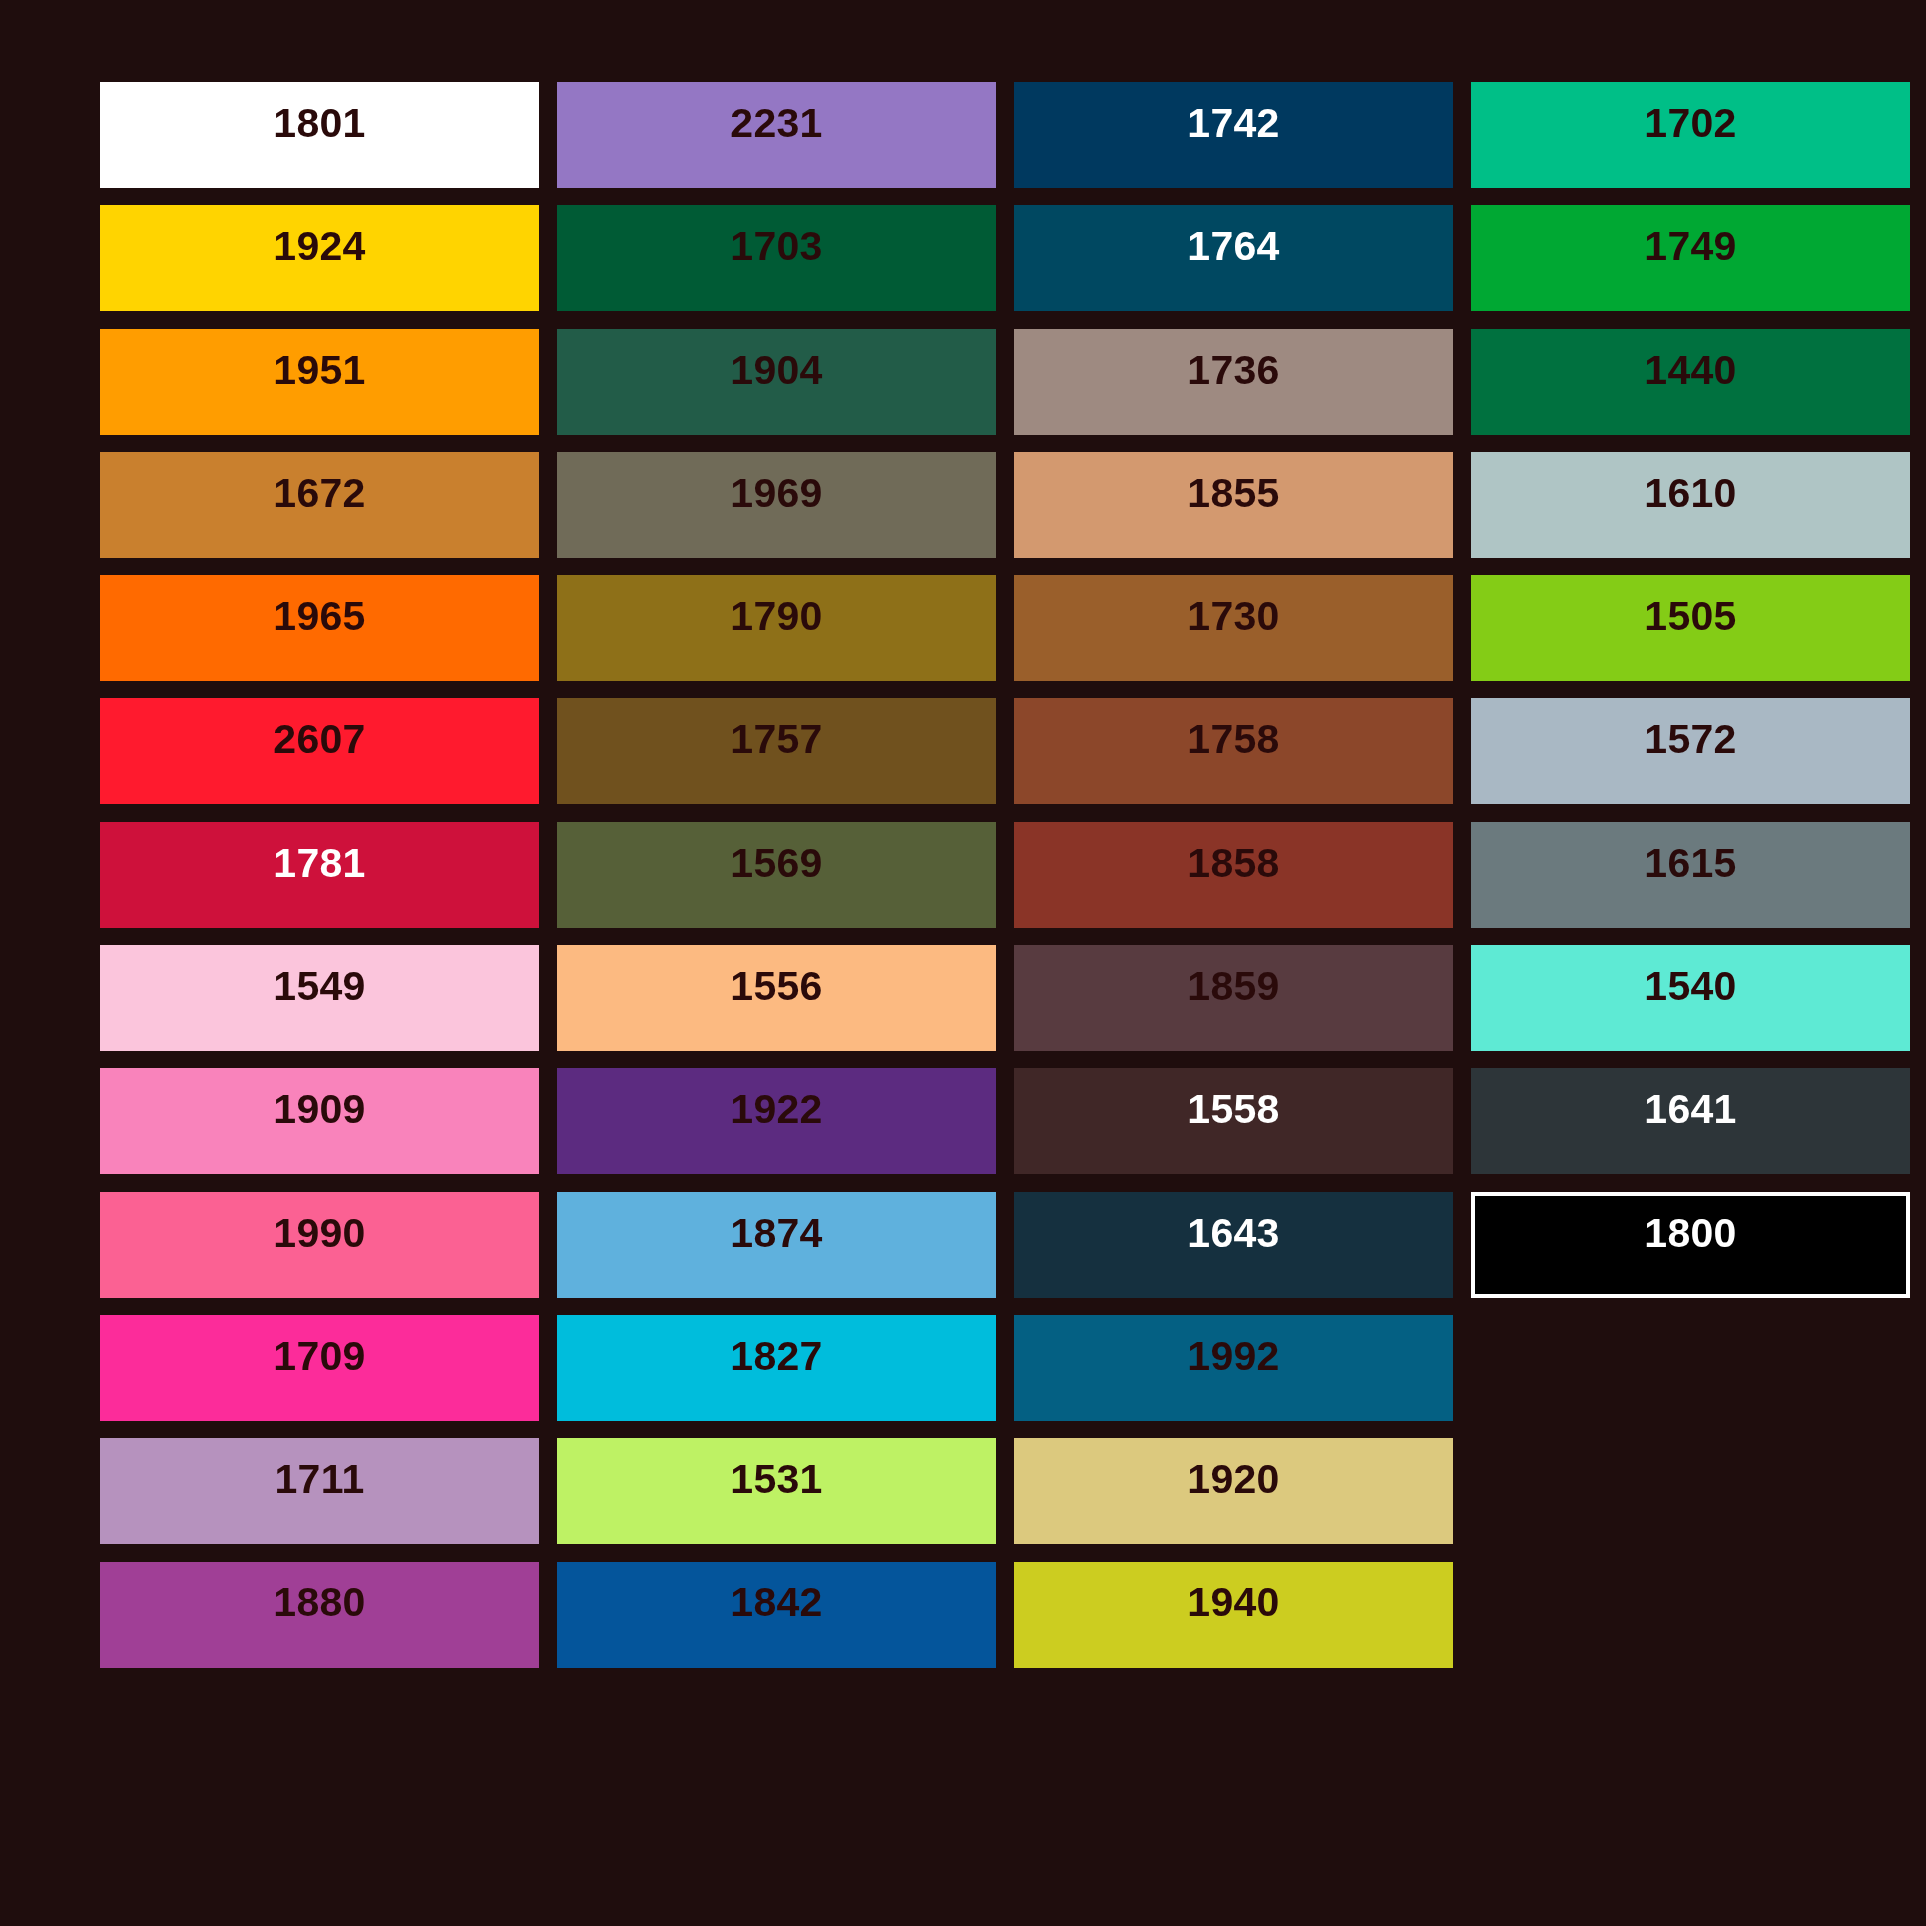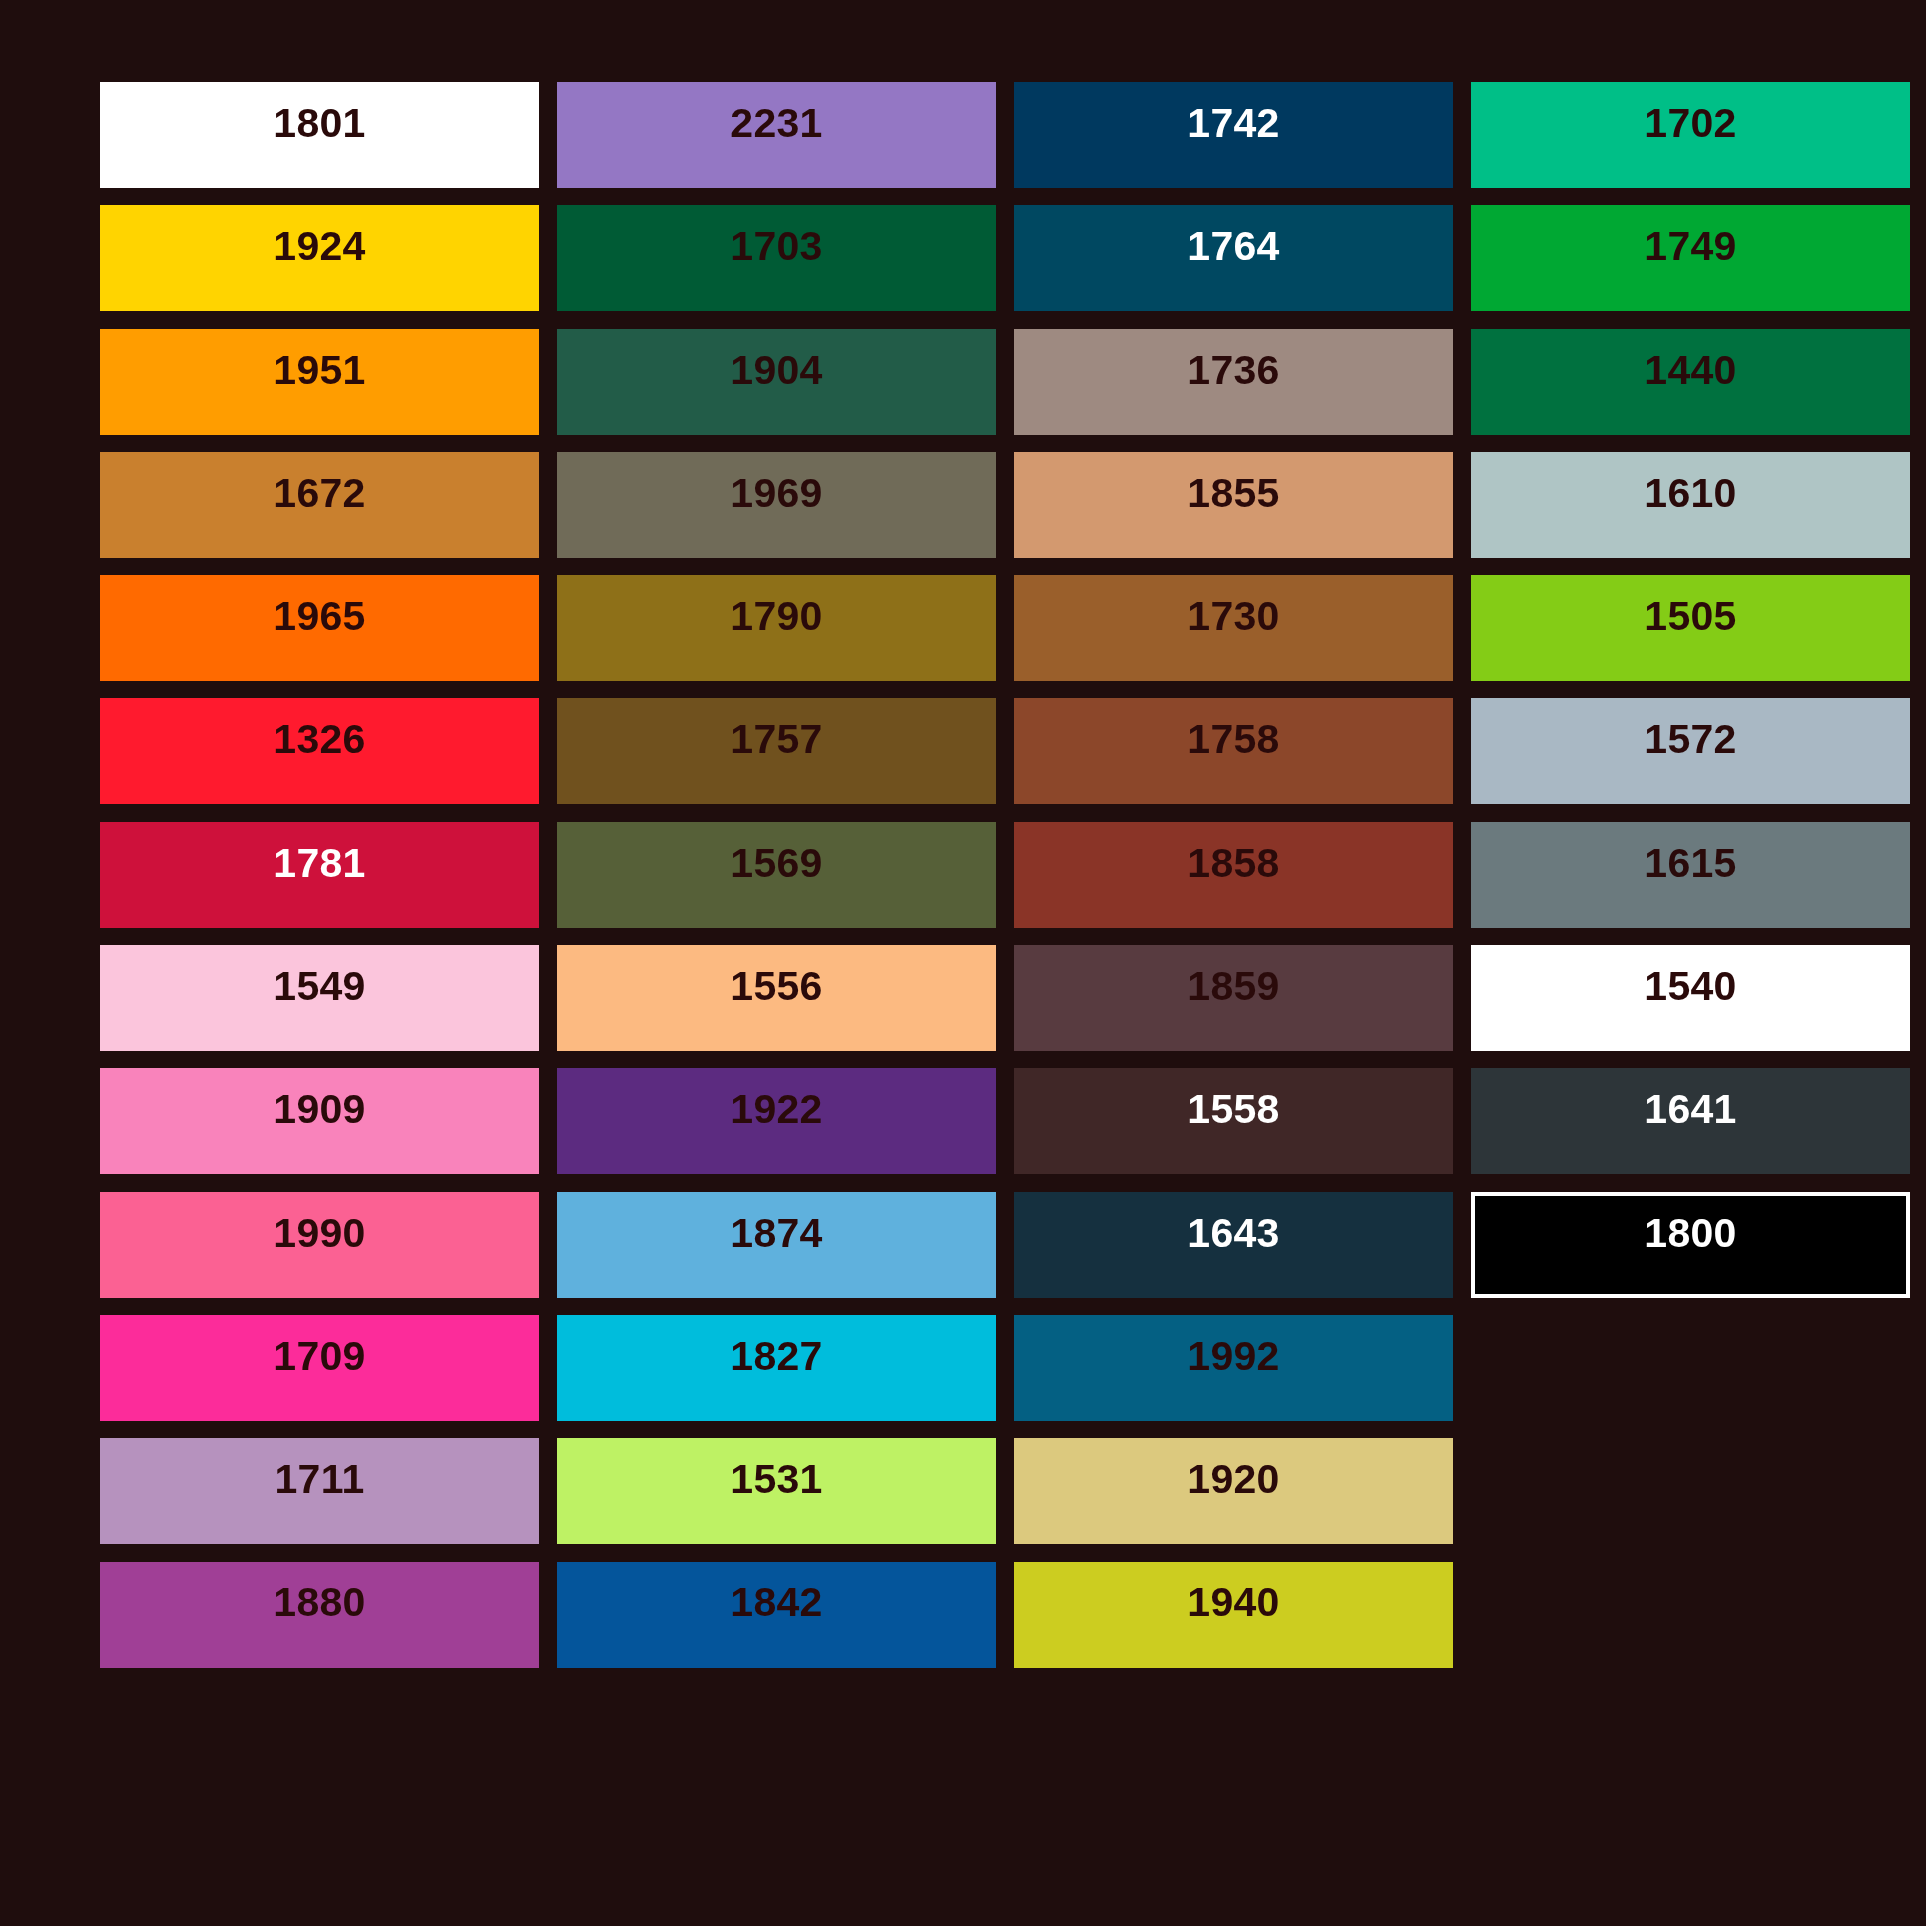--- a/index.html
+++ b/index.html
@@ -71,21 +71,21 @@
       <div class="swatch" style="background: rgb(255, 157, 0);">
         <span class="swatch-label" style="color: rgb(42, 10, 10);">1951</span>
       </div>
       <div class="swatch" style="background: rgb(201, 128, 46);">
         <span class="swatch-label" style="color: rgb(42, 10, 10);">1672</span>
       </div>
       <div class="swatch" style="background: rgb(255, 106, 0);">
         <span class="swatch-label" style="color: rgb(42, 10, 10);">1965</span>
       </div>
       <div class="swatch" style="background: rgb(255, 26, 46);">
-        <span class="swatch-label" style="color: rgb(42, 10, 10);">1326</span>
+        <span class="swatch-label" style="color: rgb(42, 10, 10);">2607</span>
       </div>
       <div class="swatch" style="background: rgb(206, 17, 59);">
         <span class="swatch-label" style="color: rgb(255, 255, 255);">1781</span>
       </div>
       <div class="swatch" style="background: rgb(251, 197, 220);">
         <span class="swatch-label" style="color: rgb(42, 10, 10);">1549</span>
       </div>
       <div class="swatch" style="background: rgb(249, 131, 187);">
         <span class="swatch-label" style="color: rgb(42, 10, 10);">1909</span>
       </div>
@@ -199,21 +199,21 @@
       </div>
       <div class="swatch" style="background: #84cc16;">
         <span class="swatch-label" style="color: rgb(42, 10, 10);">1505</span>
       </div>
       <div class="swatch" style="background: rgb(169, 184, 196);">
         <span class="swatch-label" style="color: rgb(42, 10, 10);">1572</span>
       </div>
       <div class="swatch" style="background: rgb(107, 122, 126);">
         <span class="swatch-label" style="color: rgb(42, 10, 10);">1615</span>
       </div>
-      <div class="swatch" style="background: #ffffff;">
+      <div class="swatch" style="background: #5eead4;">
         <span class="swatch-label" style="color: rgb(42, 10, 10);">1540</span>
       </div>
       <div class="swatch" style="background: rgb(45, 53, 57);">
         <span class="swatch-label" style="color: rgb(255, 255, 255);">1641</span>
       </div>
       <div class="swatch bordered" style="background: rgb(0, 0, 0);">
         <span class="swatch-label" style="color: rgb(255, 255, 255);">1800</span>
       </div>
     </div>
   </div>

